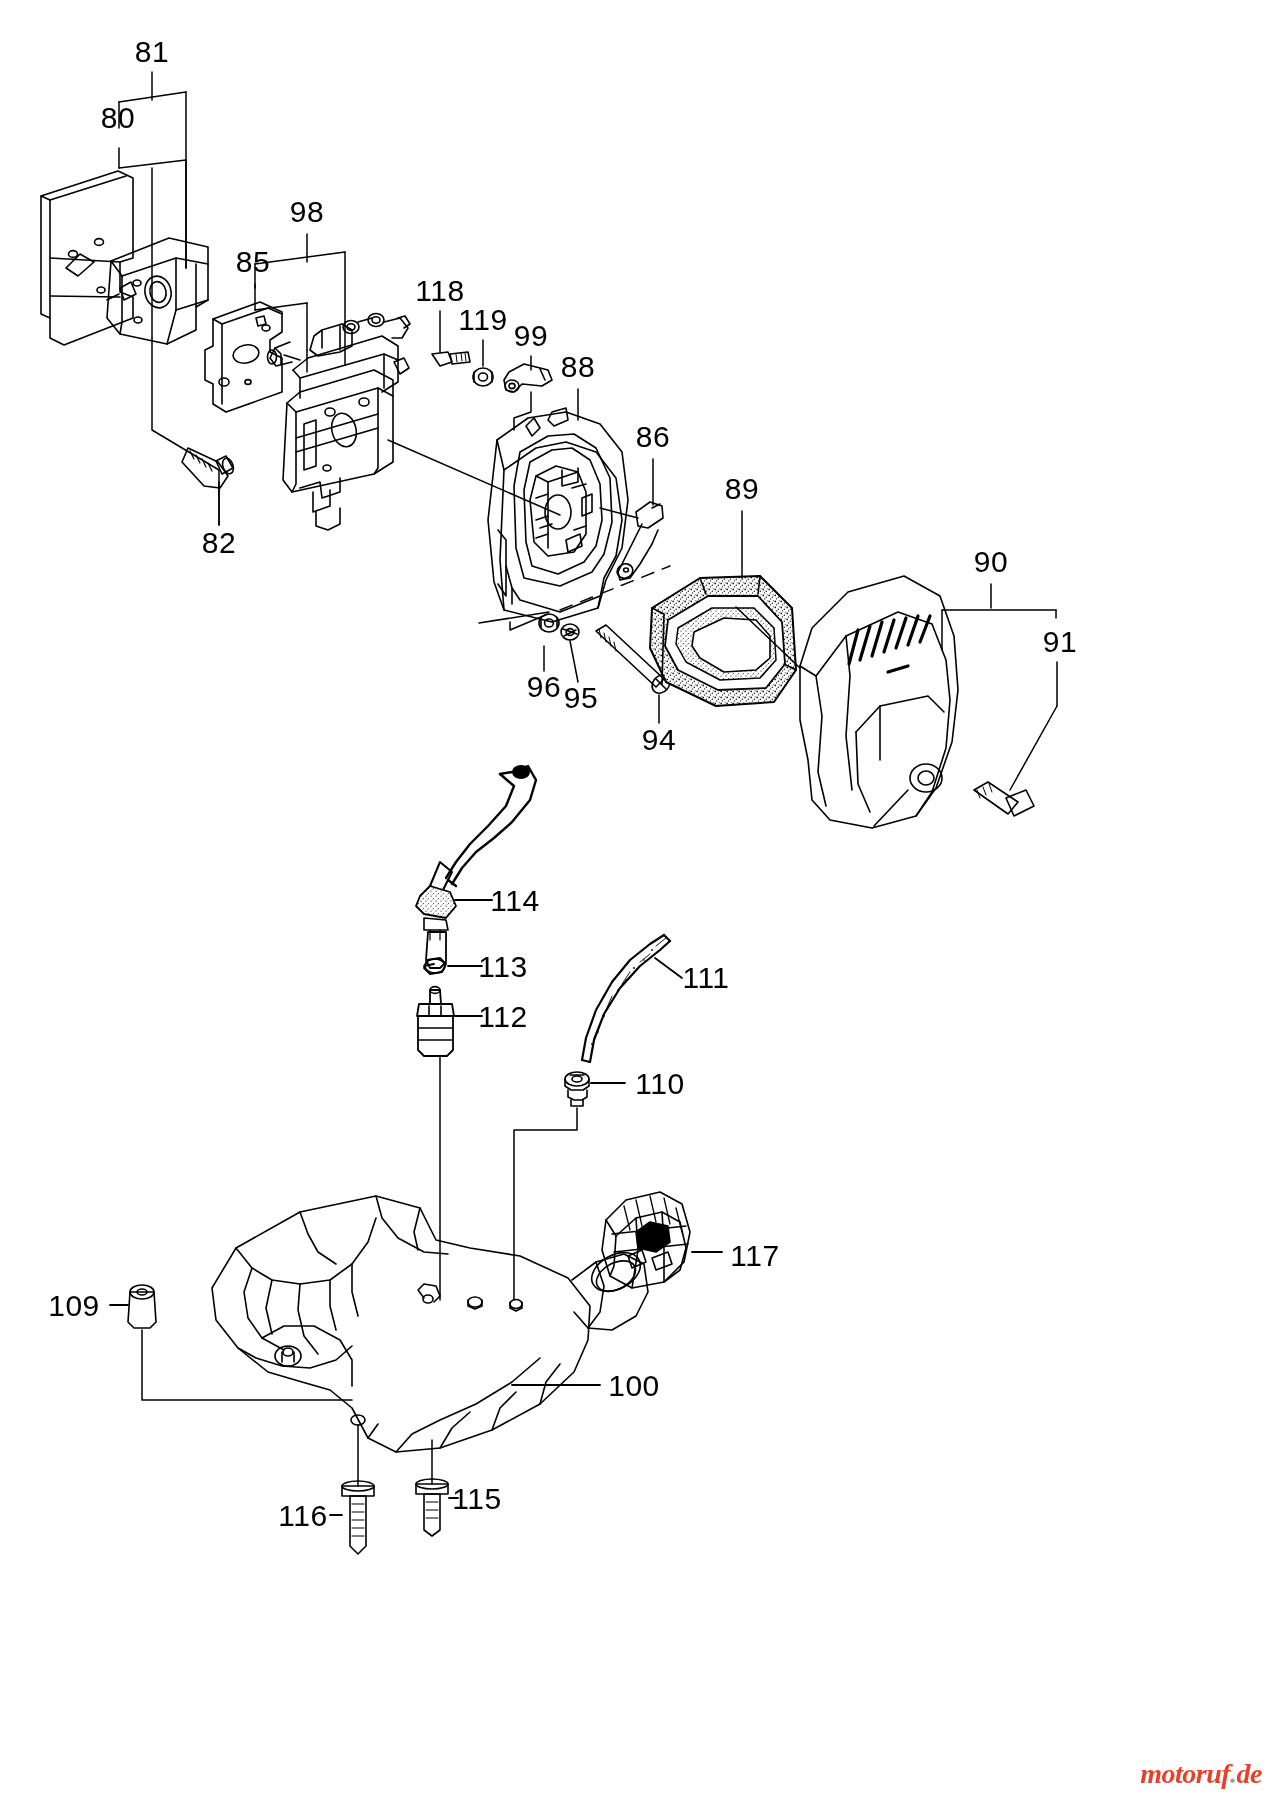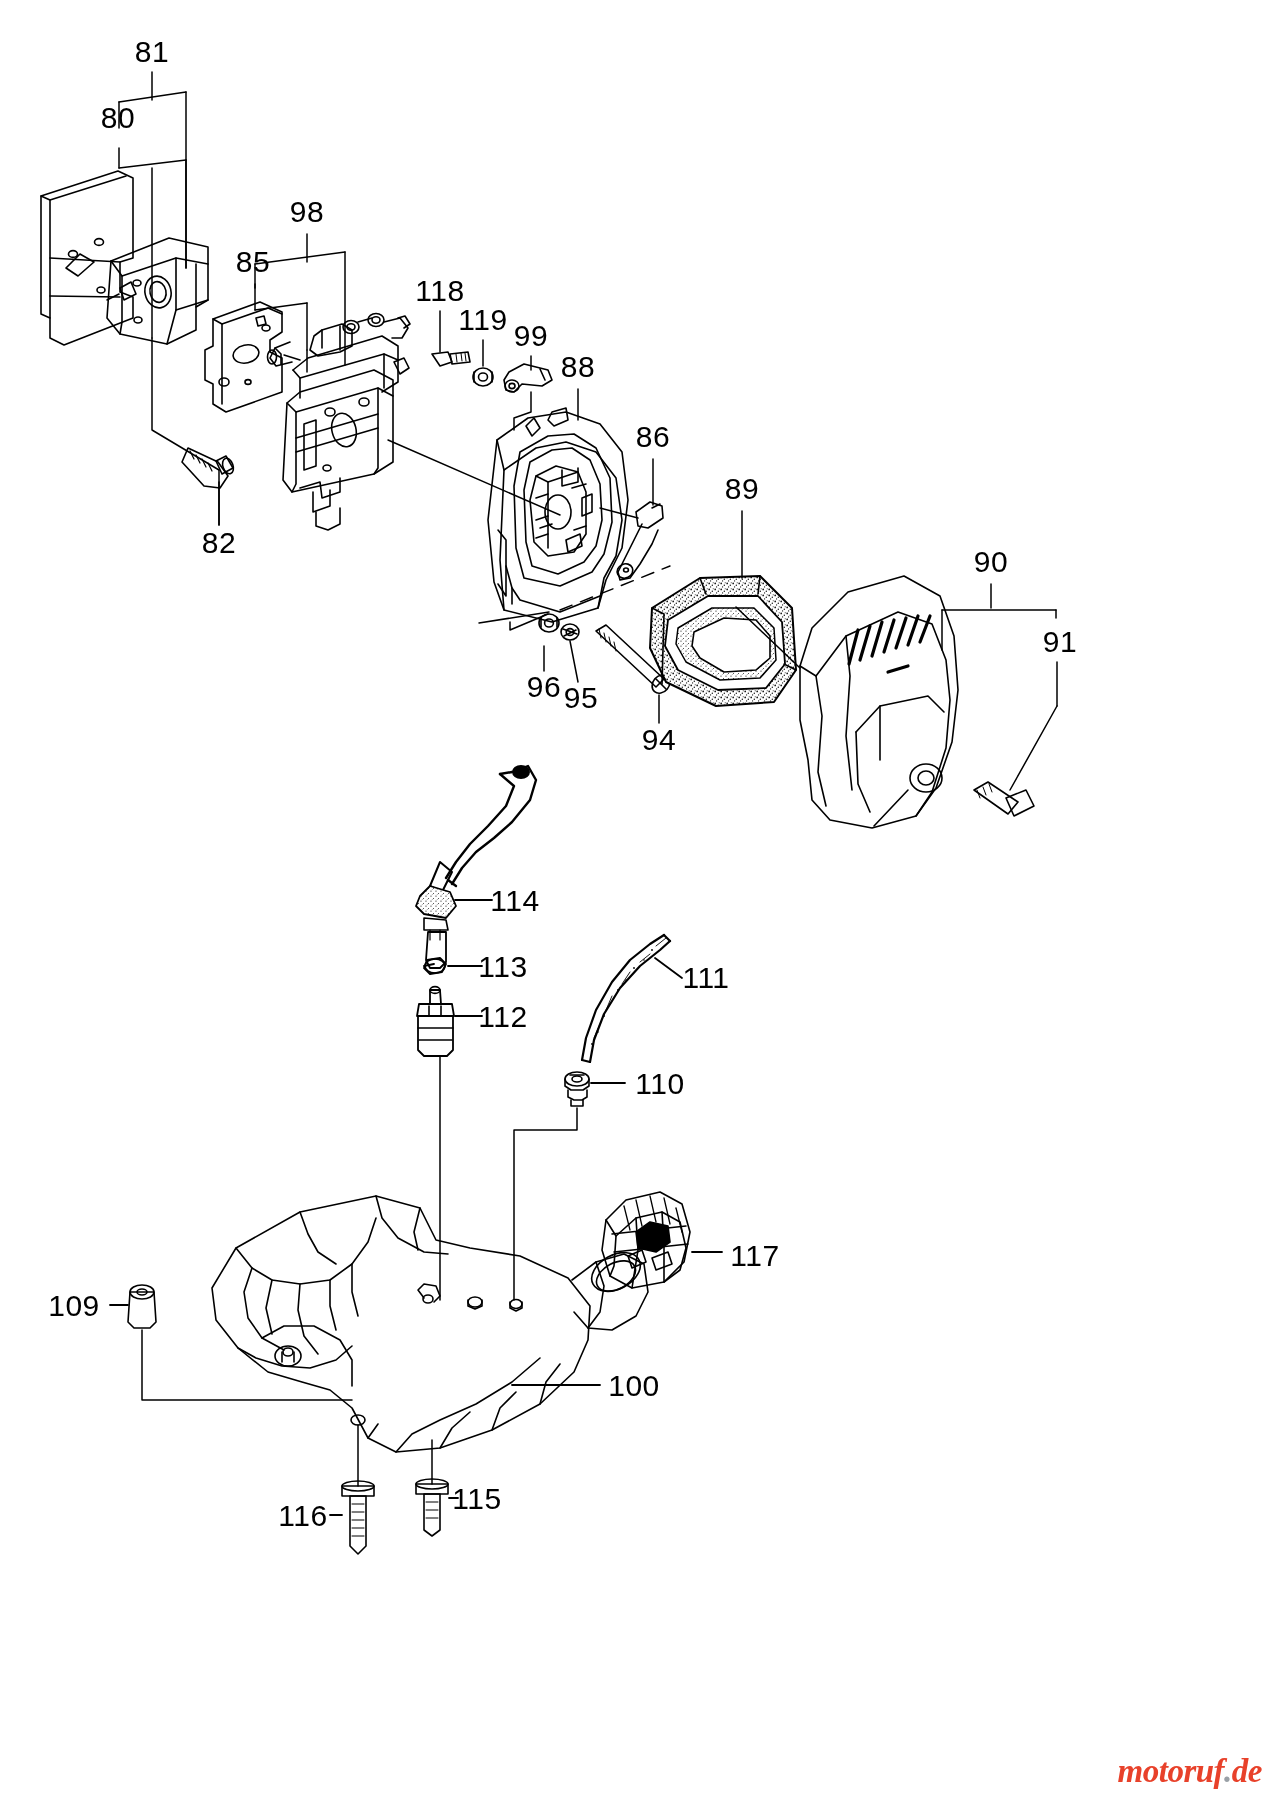--- a/index.html
+++ b/index.html
@@ -2,21 +2,21 @@
 <html><head>
 <meta charset="utf-8">
 <style>
   html,body{margin:0;padding:0;background:#ffffff;}
   body{width:1280px;height:1800px;position:relative;overflow:hidden;
        font-family:"Liberation Sans",sans-serif;}
   #sheet{position:absolute;inset:0;background:#fff;}
   svg{display:block;}
   .lbl{font-family:"Liberation Sans",sans-serif;font-size:30px;fill:#000;
        letter-spacing:0.5px;}
-  .wm{position:absolute;right:18px;bottom:10px;font-size:33px;
+  .wm{position:absolute;right:18px;bottom:10px;font-size:28px;
       font-family:"Liberation Serif",serif;font-style:italic;
       letter-spacing:-0.5px;white-space:nowrap;}
   .wm .a{color:#e8412a;font-weight:bold;}
   .wm .b{color:#9aa0a6;font-weight:bold;}
   .wm .c{color:#e8412a;font-weight:bold;}
 </style>
 </head>
 <body>
 
 <div id="sheet">

